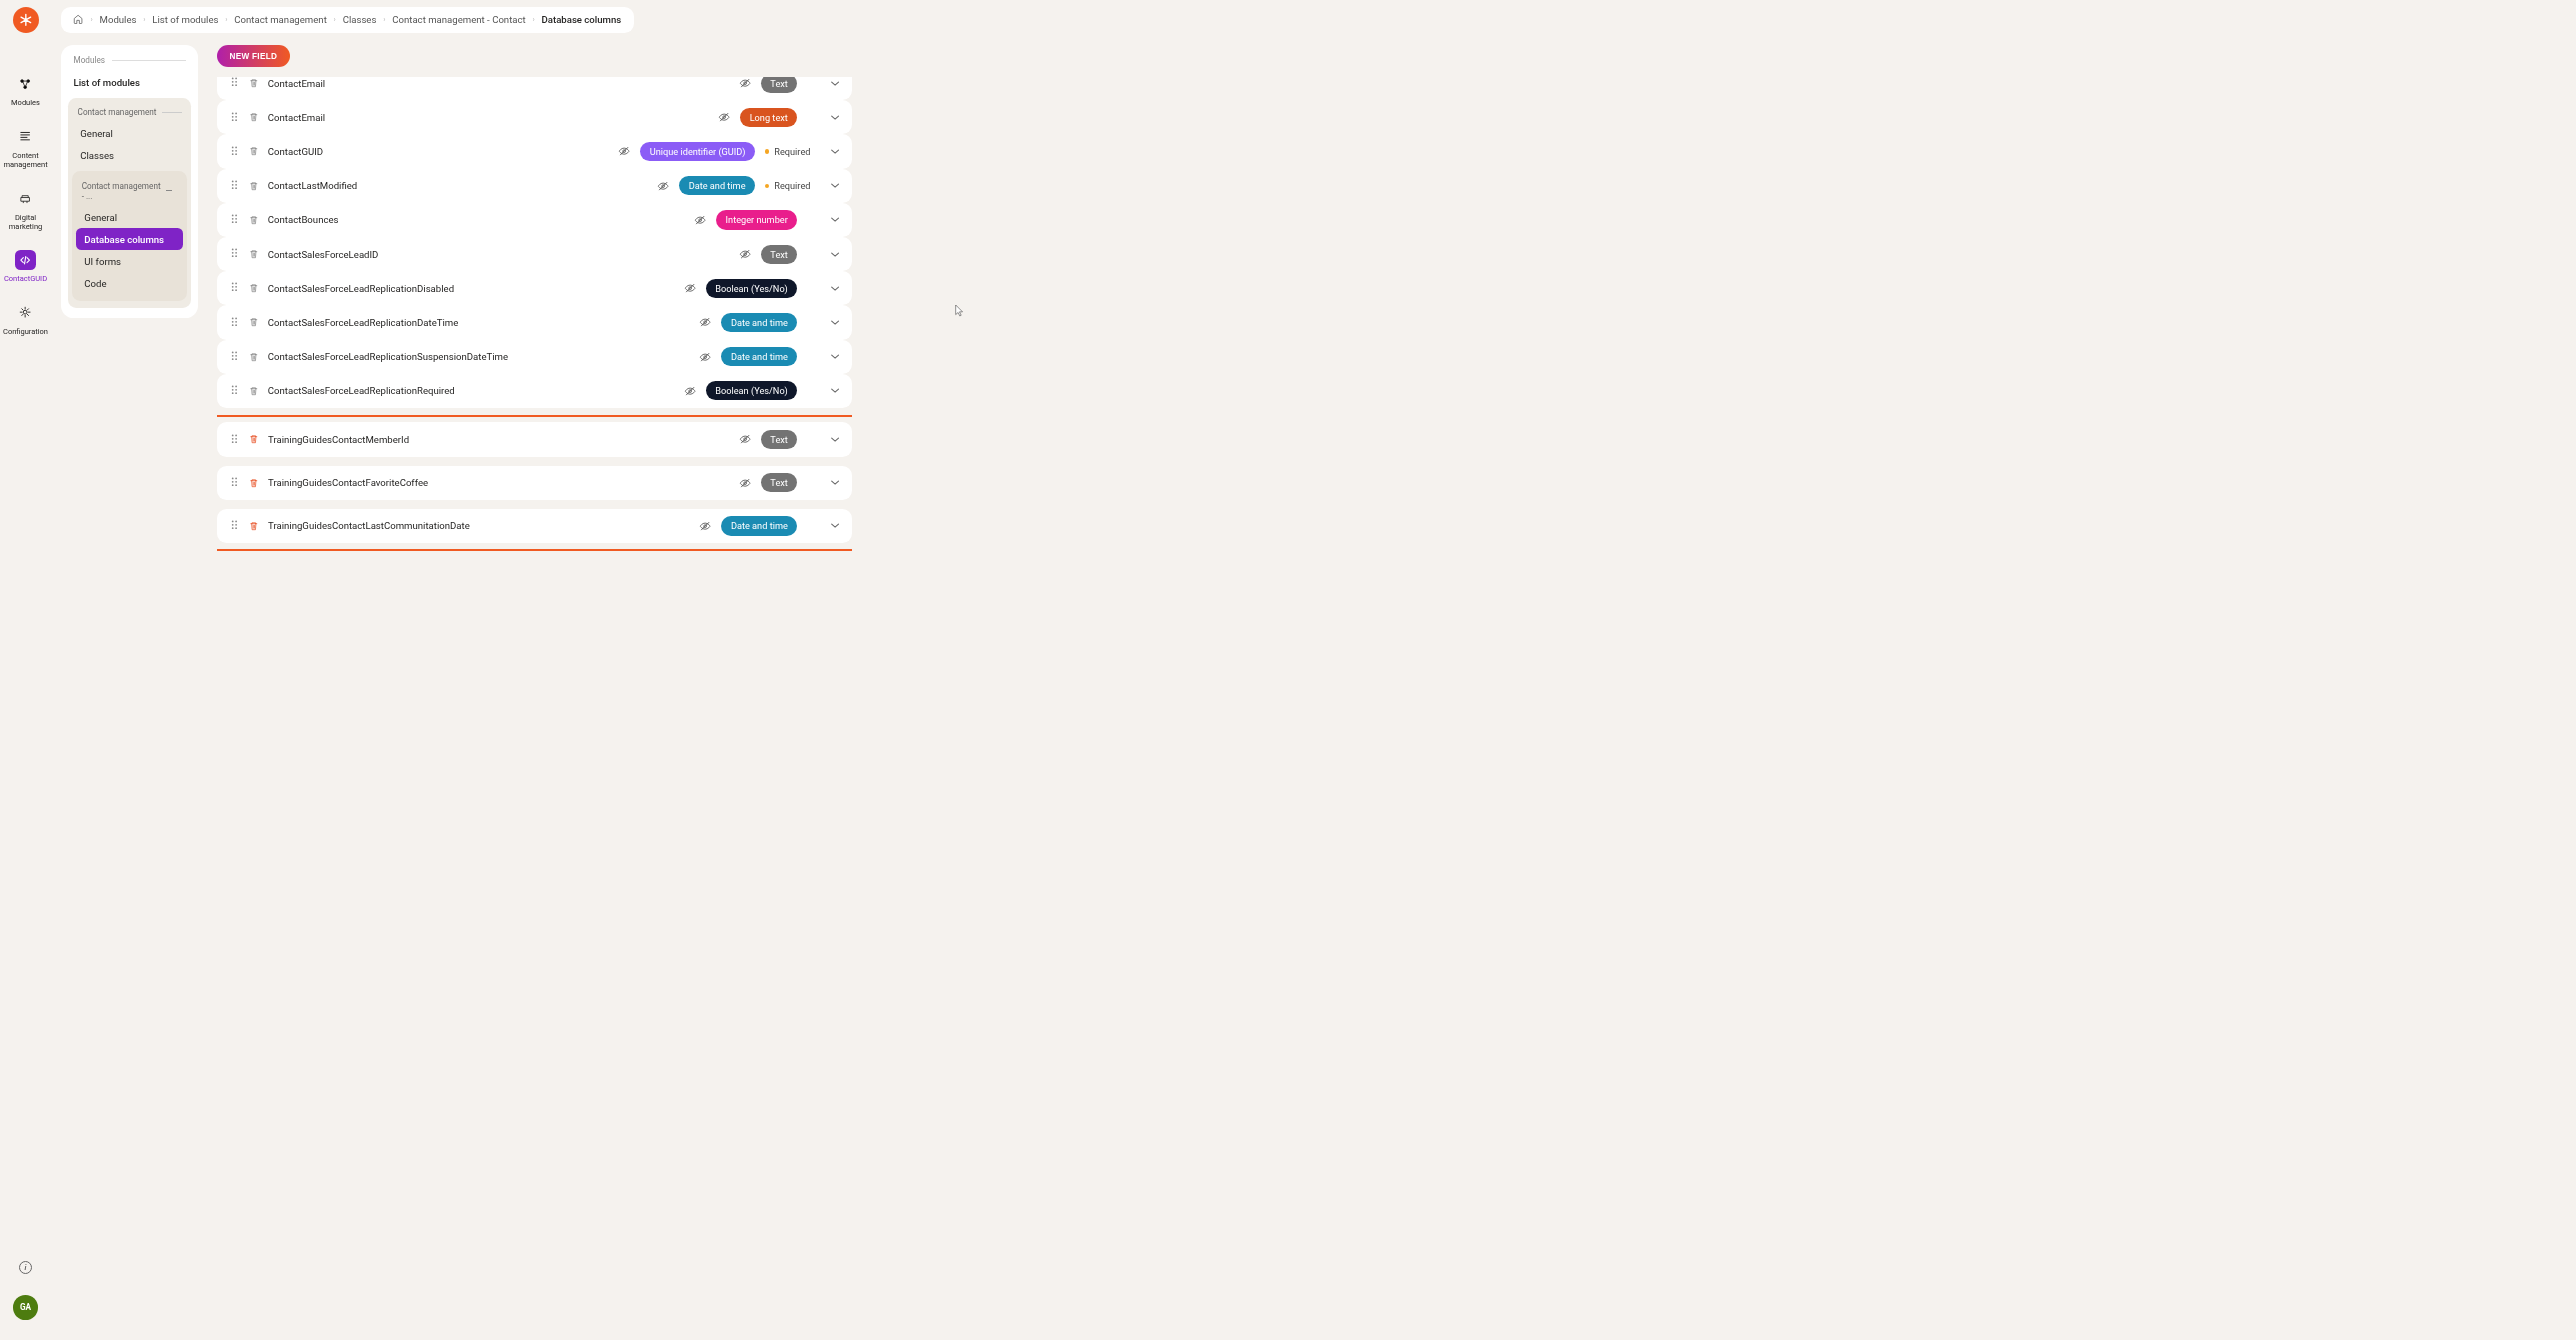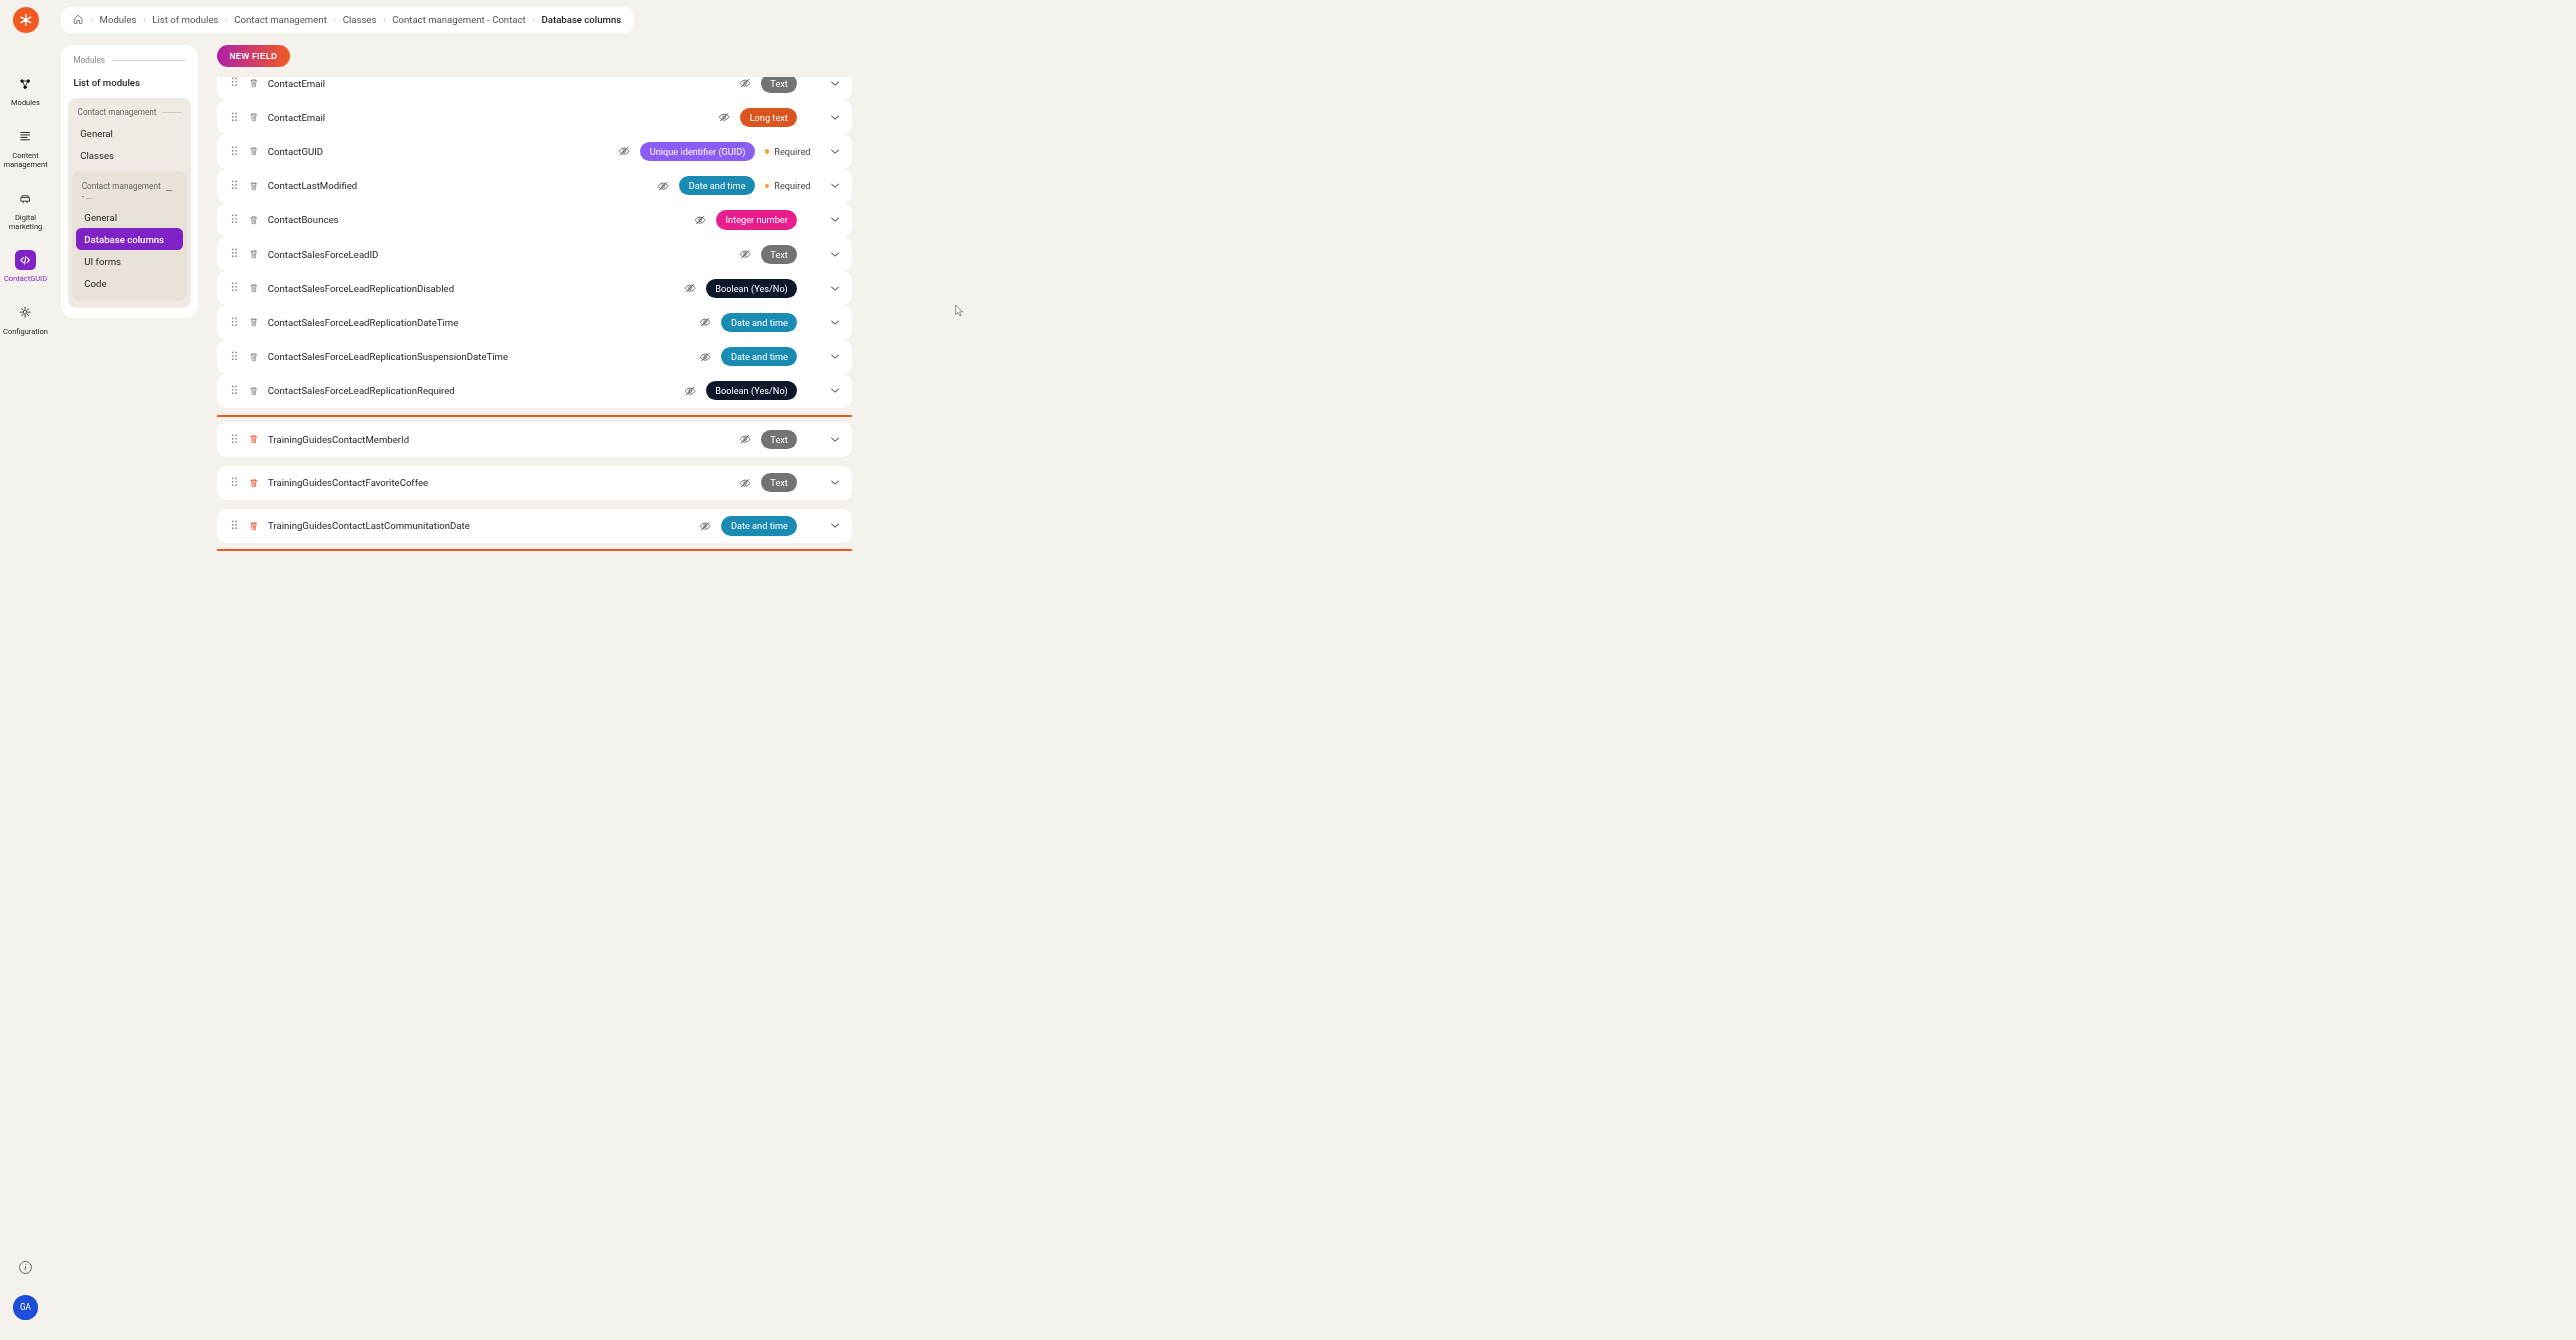--- a/index.html
+++ b/index.html
@@ -46,23 +46,23 @@
 .rail-item.active .rail-icon { background: #7f23c6; color: white; }
 .rail-spacer { flex: 1; }
 .info-btn {
   width: 13.7px; height: 13.7px; border: 1px solid #666; border-radius: 50%;
   display: flex; align-items: center; justify-content: center;
   font-size: 7.5px; font-style: italic; font-weight: bold; color: #666;
   margin-bottom: 20.5px; cursor: pointer;
 }
 .avatar {
   width: 24.6px; height: 24.6px; border-radius: 50%;
-  background: #1d4ed8; color: white;
+  background: #4d7c0f; color: white;
   display: flex; align-items: center; justify-content: center;
-  font-size: 8.2px; font-weight: 400;
+  font-size: 8.2px; font-weight: 700;
   margin-bottom: 13.7px; cursor: pointer;
 }
 .main-col { flex: 1; display: flex; flex-direction: column; padding: 6.8px 13.7px 0 10.2px; overflow: hidden; }
 .breadcrumb-bar {
   background: white; border-radius: 9.6px; padding: 6.8px 12.3px;
   display: flex; align-items: center; gap: 6.8px;
   width: fit-content; margin-bottom: 12.3px;
   font-size: 9.6px; color: #555;
 }
 .bc-sep { color: #bbb; font-size: 7.5px; }

